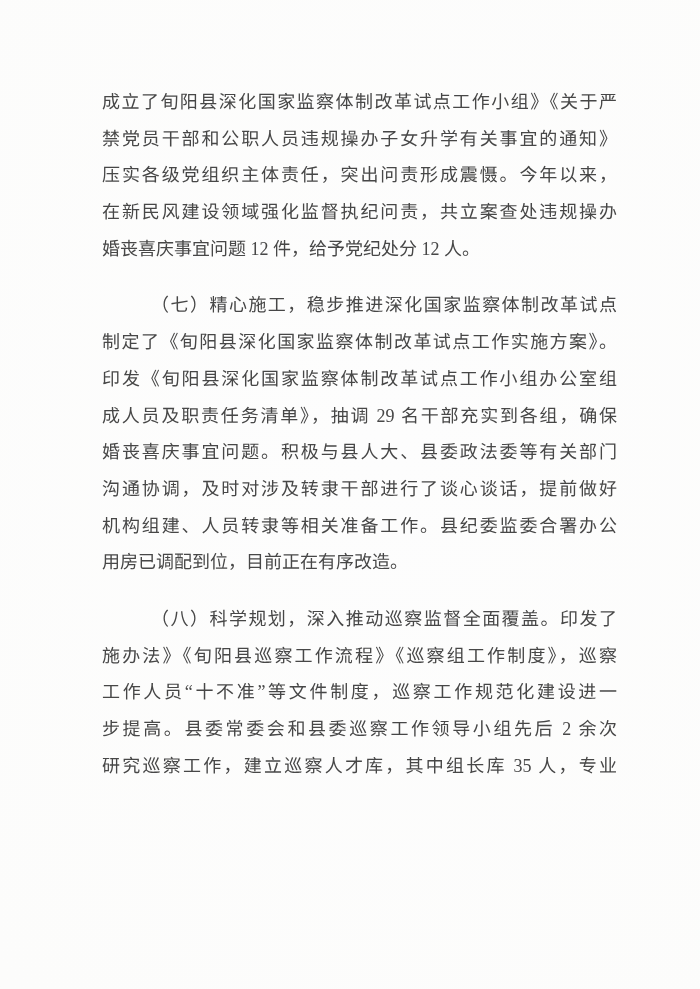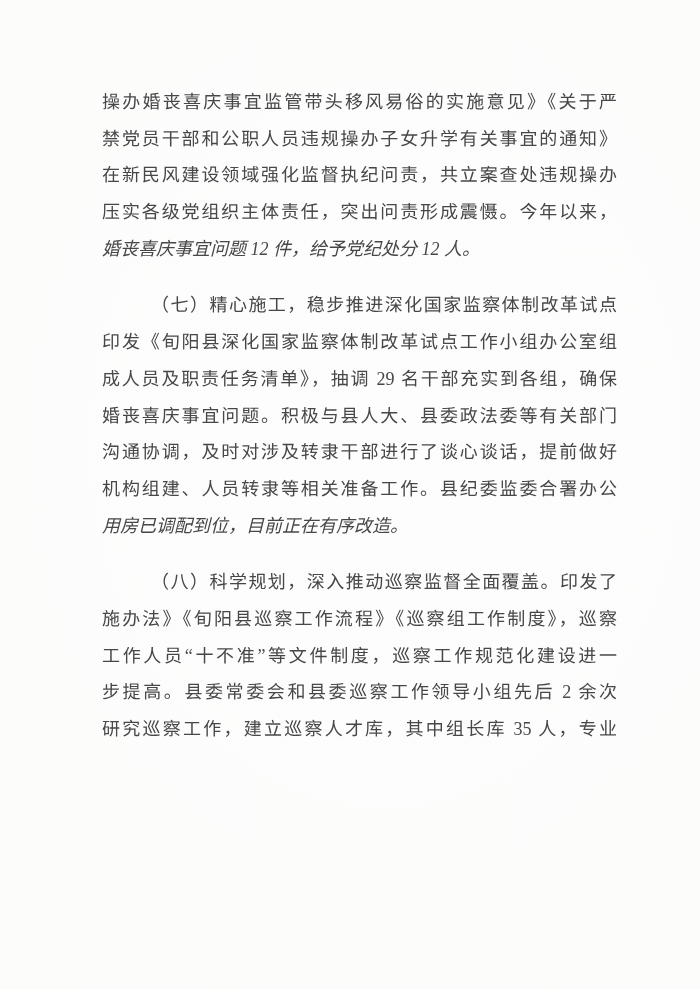--- a/index.html
+++ b/index.html
@@ -36,34 +36,34 @@
     overflow: hidden;
     white-space: normal;
   }
   .line.indent {
     text-indent: 49px;
     margin-top: 20px;
   }
   .line.para-end {
     text-align: left;
     text-align-last: left;
-    font-style: italic;
   }
 </style>
 </head>
 <body>
 
 <div class="page">
   <div class="text-block">
-    <div class="line">操办婚丧喜庆事宜监管带头移风易俗的实施意见》《关于严</div>
+    <div class="line">成立了旬阳县深化国家监察体制改革试点工作小组》《关于严</div>
     <div class="line">禁党员干部和公职人员违规操办子女升学有关事宜的通知》</div>
+    <div class="line">压实各级党组织主体责任，突出问责形成震慑。今年以来，</div>
     <div class="line">在新民风建设领域强化监督执纪问责，共立案查处违规操办</div>
-    <div class="line">压实各级党组织主体责任，突出问责形成震慑。今年以来，</div>
     <div class="line para-end">婚丧喜庆事宜问题 12 件，给予党纪处分 12 人。</div>
     <div class="line indent">（七）精心施工，稳步推进深化国家监察体制改革试点</div>
+    <div class="line">制定了《旬阳县深化国家监察体制改革试点工作实施方案》。</div>
     <div class="line">印发《旬阳县深化国家监察体制改革试点工作小组办公室组</div>
     <div class="line">成人员及职责任务清单》，抽调 29 名干部充实到各组，确保</div>
     <div class="line">婚丧喜庆事宜问题。积极与县人大、县委政法委等有关部门</div>
     <div class="line">沟通协调，及时对涉及转隶干部进行了谈心谈话，提前做好</div>
     <div class="line">机构组建、人员转隶等相关准备工作。县纪委监委合署办公</div>
     <div class="line para-end">用房已调配到位，目前正在有序改造。</div>
     <div class="line indent">（八）科学规划，深入推动巡察监督全面覆盖。印发了</div>
     <div class="line">施办法》《旬阳县巡察工作流程》《巡察组工作制度》，巡察</div>
     <div class="line">工作人员“十不准”等文件制度，巡察工作规范化建设进一</div>
     <div class="line">步提高。县委常委会和县委巡察工作领导小组先后 2 余次</div>

